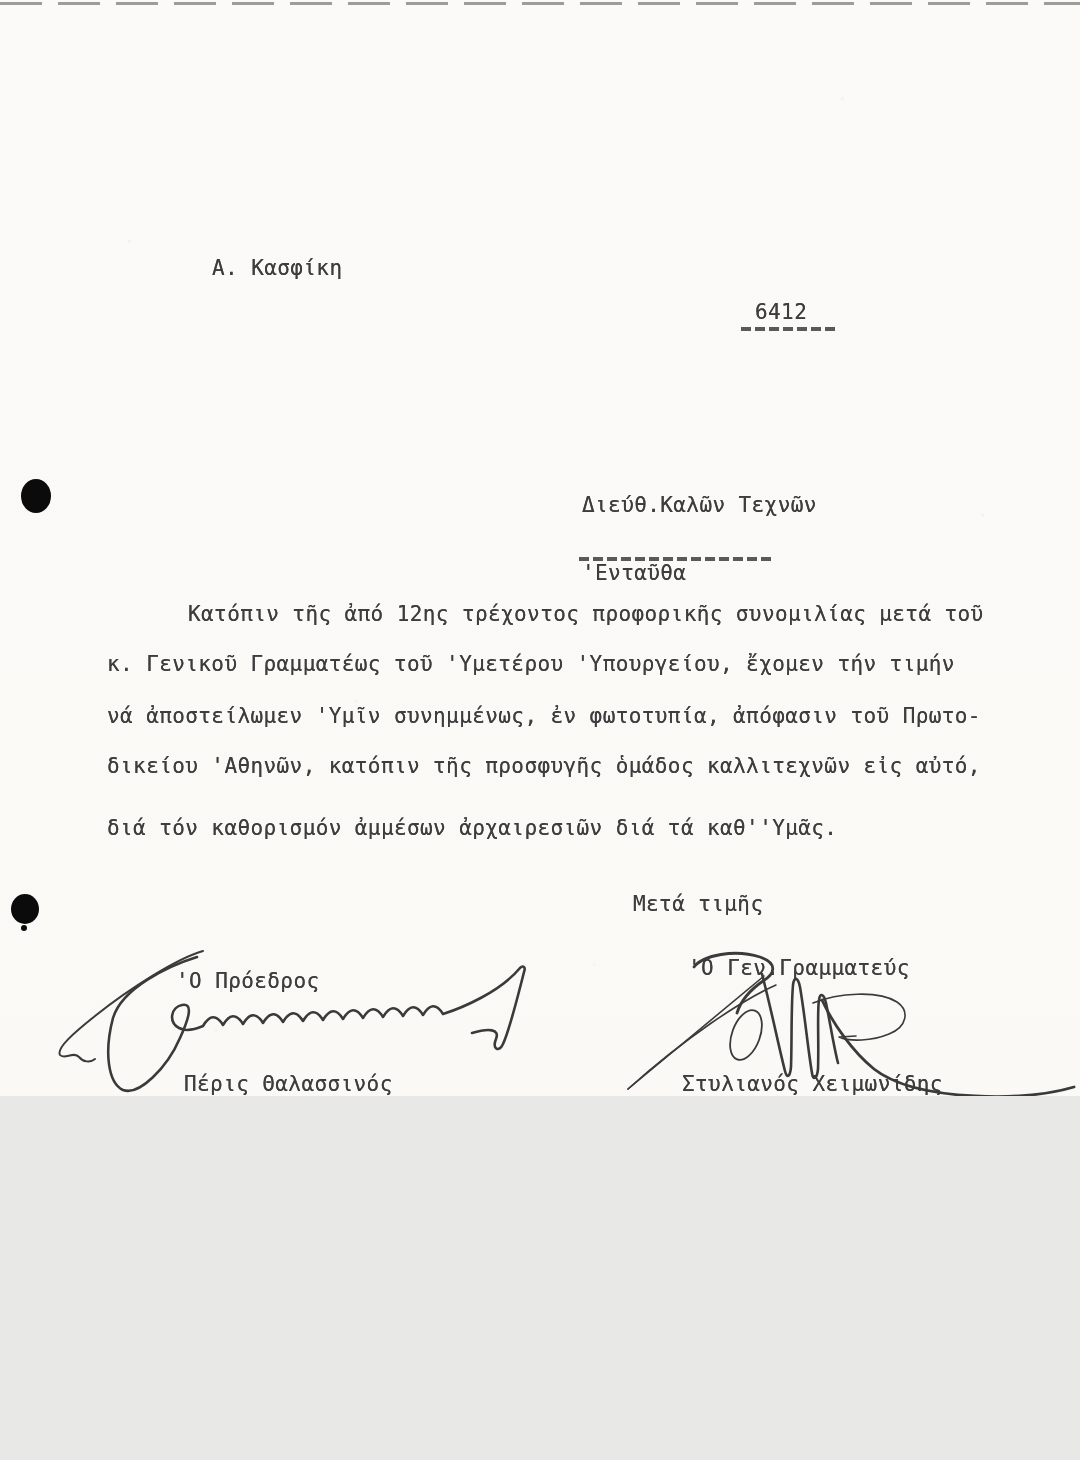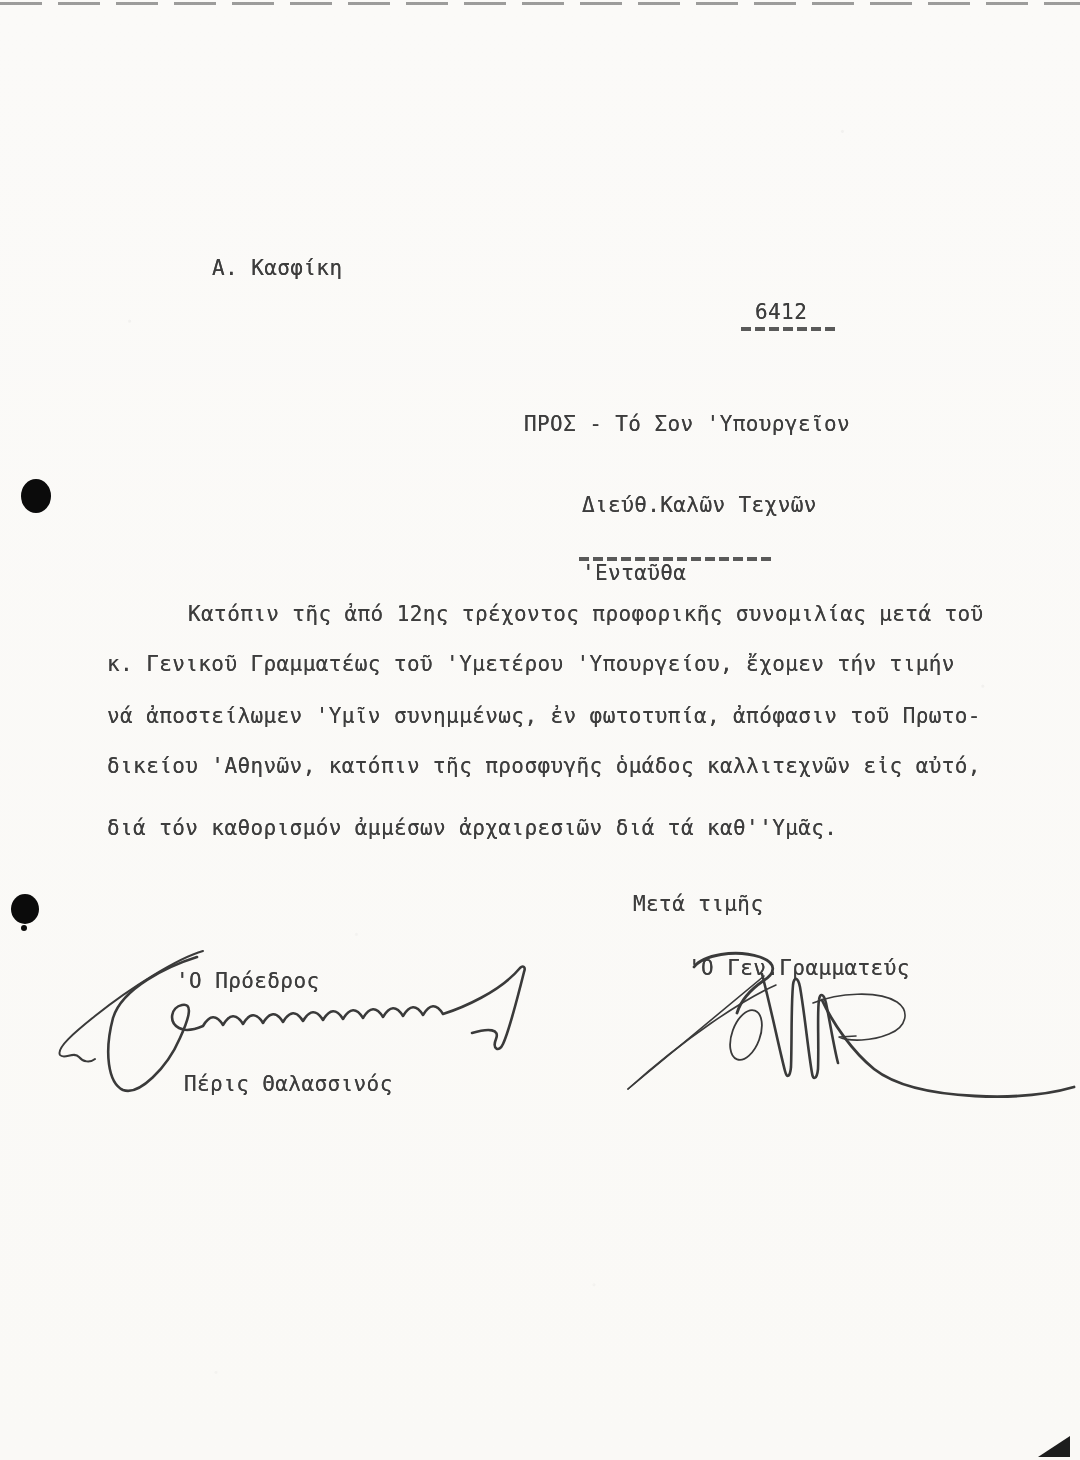--- a/index.html
+++ b/index.html
@@ -1,19 +1,19 @@
 <!DOCTYPE html>
 <html style="--ink: #3d3d3d;"><head>
 <meta charset="utf-8">
 <style>
   html,body{margin:0;padding:0;background:#e8e8e6;}
   :root{--ink:#3d3d3d;--paper:#fbfaf7;}
   #page{
     position:relative;
-    width:1080px;height:1460px;
+    width:1080px;height:1096px;
     margin:0 auto;
     background:
       radial-gradient(circle at 12% 22%, rgba(80,80,80,.05) 0 1px, transparent 2px),
       radial-gradient(circle at 78% 9%, rgba(80,80,80,.05) 0 1px, transparent 2px),
       radial-gradient(circle at 33% 64%, rgba(80,80,80,.04) 0 1px, transparent 2px),
       radial-gradient(circle at 91% 47%, rgba(80,80,80,.05) 0 1px, transparent 2px),
       radial-gradient(circle at 55% 88%, rgba(80,80,80,.04) 0 1px, transparent 2px),
       radial-gradient(circle at 20% 94%, rgba(80,80,80,.04) 0 1px, transparent 2px),
       linear-gradient(180deg,#fbfaf8 0%,#faf9f6 100%);
     overflow:hidden;
@@ -45,35 +45,35 @@
 <body>
 
 <div id="page">
 
   <div class="scan-edge-line"></div>
 
   <div class="tw" style="left:212px;top:255px;">Α. Κασφίκη</div>
   <div class="tw" style="left:755px;top:299px;">6412</div>
   <div class="dash-underline" style="left:741px;top:327px;width:97px;"></div>
 
-  <div class="tw" style="left:524px;top:411px;">ΠΡΟΣ - Τό Σον 'Υπουργεῖον</div>
   <div class="tw" style="left:582px;top:492px;">Διεύθ.Καλῶν Τεχνῶν</div>
   <div class="tw" style="left:582px;top:560px;">'Ενταῦθα</div>
   <div class="dash-underline" style="left:579px;top:557px;width:193px;"></div>
 
   <div class="tw" style="left:188px;top:601px;text-align:right;">Κατόπιν τῆς ἀπό 12ης τρέχοντος προφορικῆς συνομιλίας μετά τοῦ</div>
   <div class="tw" style="left:107px;top:651px;">κ. Γενικοῦ Γραμματέως τοῦ 'Υμετέρου 'Υπουργείου, ἔχομεν τήν τιμήν</div>
   <div class="tw" style="left:107px;top:703px;">νά ἀποστείλωμεν 'Υμῖν συνημμένως, ἐν φωτοτυπία, ἀπόφασιν τοῦ Πρωτο-</div>
   <div class="tw" style="left:107px;top:753px;">δικείου 'Αθηνῶν, κατόπιν τῆς προσφυγῆς ὁμάδος καλλιτεχνῶν εἰς αὐτό,</div>
   <div class="tw" style="left:107px;top:803px;margin-top:12px;">διά τόν καθορισμόν ἀμμέσων ἀρχαιρεσιῶν διά τά καθ''Υμᾶς.</div>
 
   <div class="tw" style="left:610px;top:891px;padding-left:23px;">Μετά τιμῆς</div>
   <div class="tw" style="left:176px;top:968px;">'Ο Πρόεδρος</div>
   <div class="tw" style="left:688px;top:955px;">'Ο Γεν.Γραμματεύς</div>
   <div class="tw" style="left:184px;top:1071px;">Πέρις Θαλασσινός</div>
+  <div class="tw" style="left:682px;top:1071px;">Στυλιανός Χειμωνίδης</div>
 
   <svg class="overlay" width="1080" height="1460" viewBox="0 0 1080 1460">
 
     <g>
       <ellipse cx="36" cy="496" rx="15" ry="17" fill="#0b0b0b"></ellipse>
     </g>
     <g>
       <ellipse cx="25" cy="909" rx="14" ry="15" fill="#0b0b0b"></ellipse>
       <circle cx="24" cy="928" r="3" fill="#0b0b0b"></circle>
     </g>

